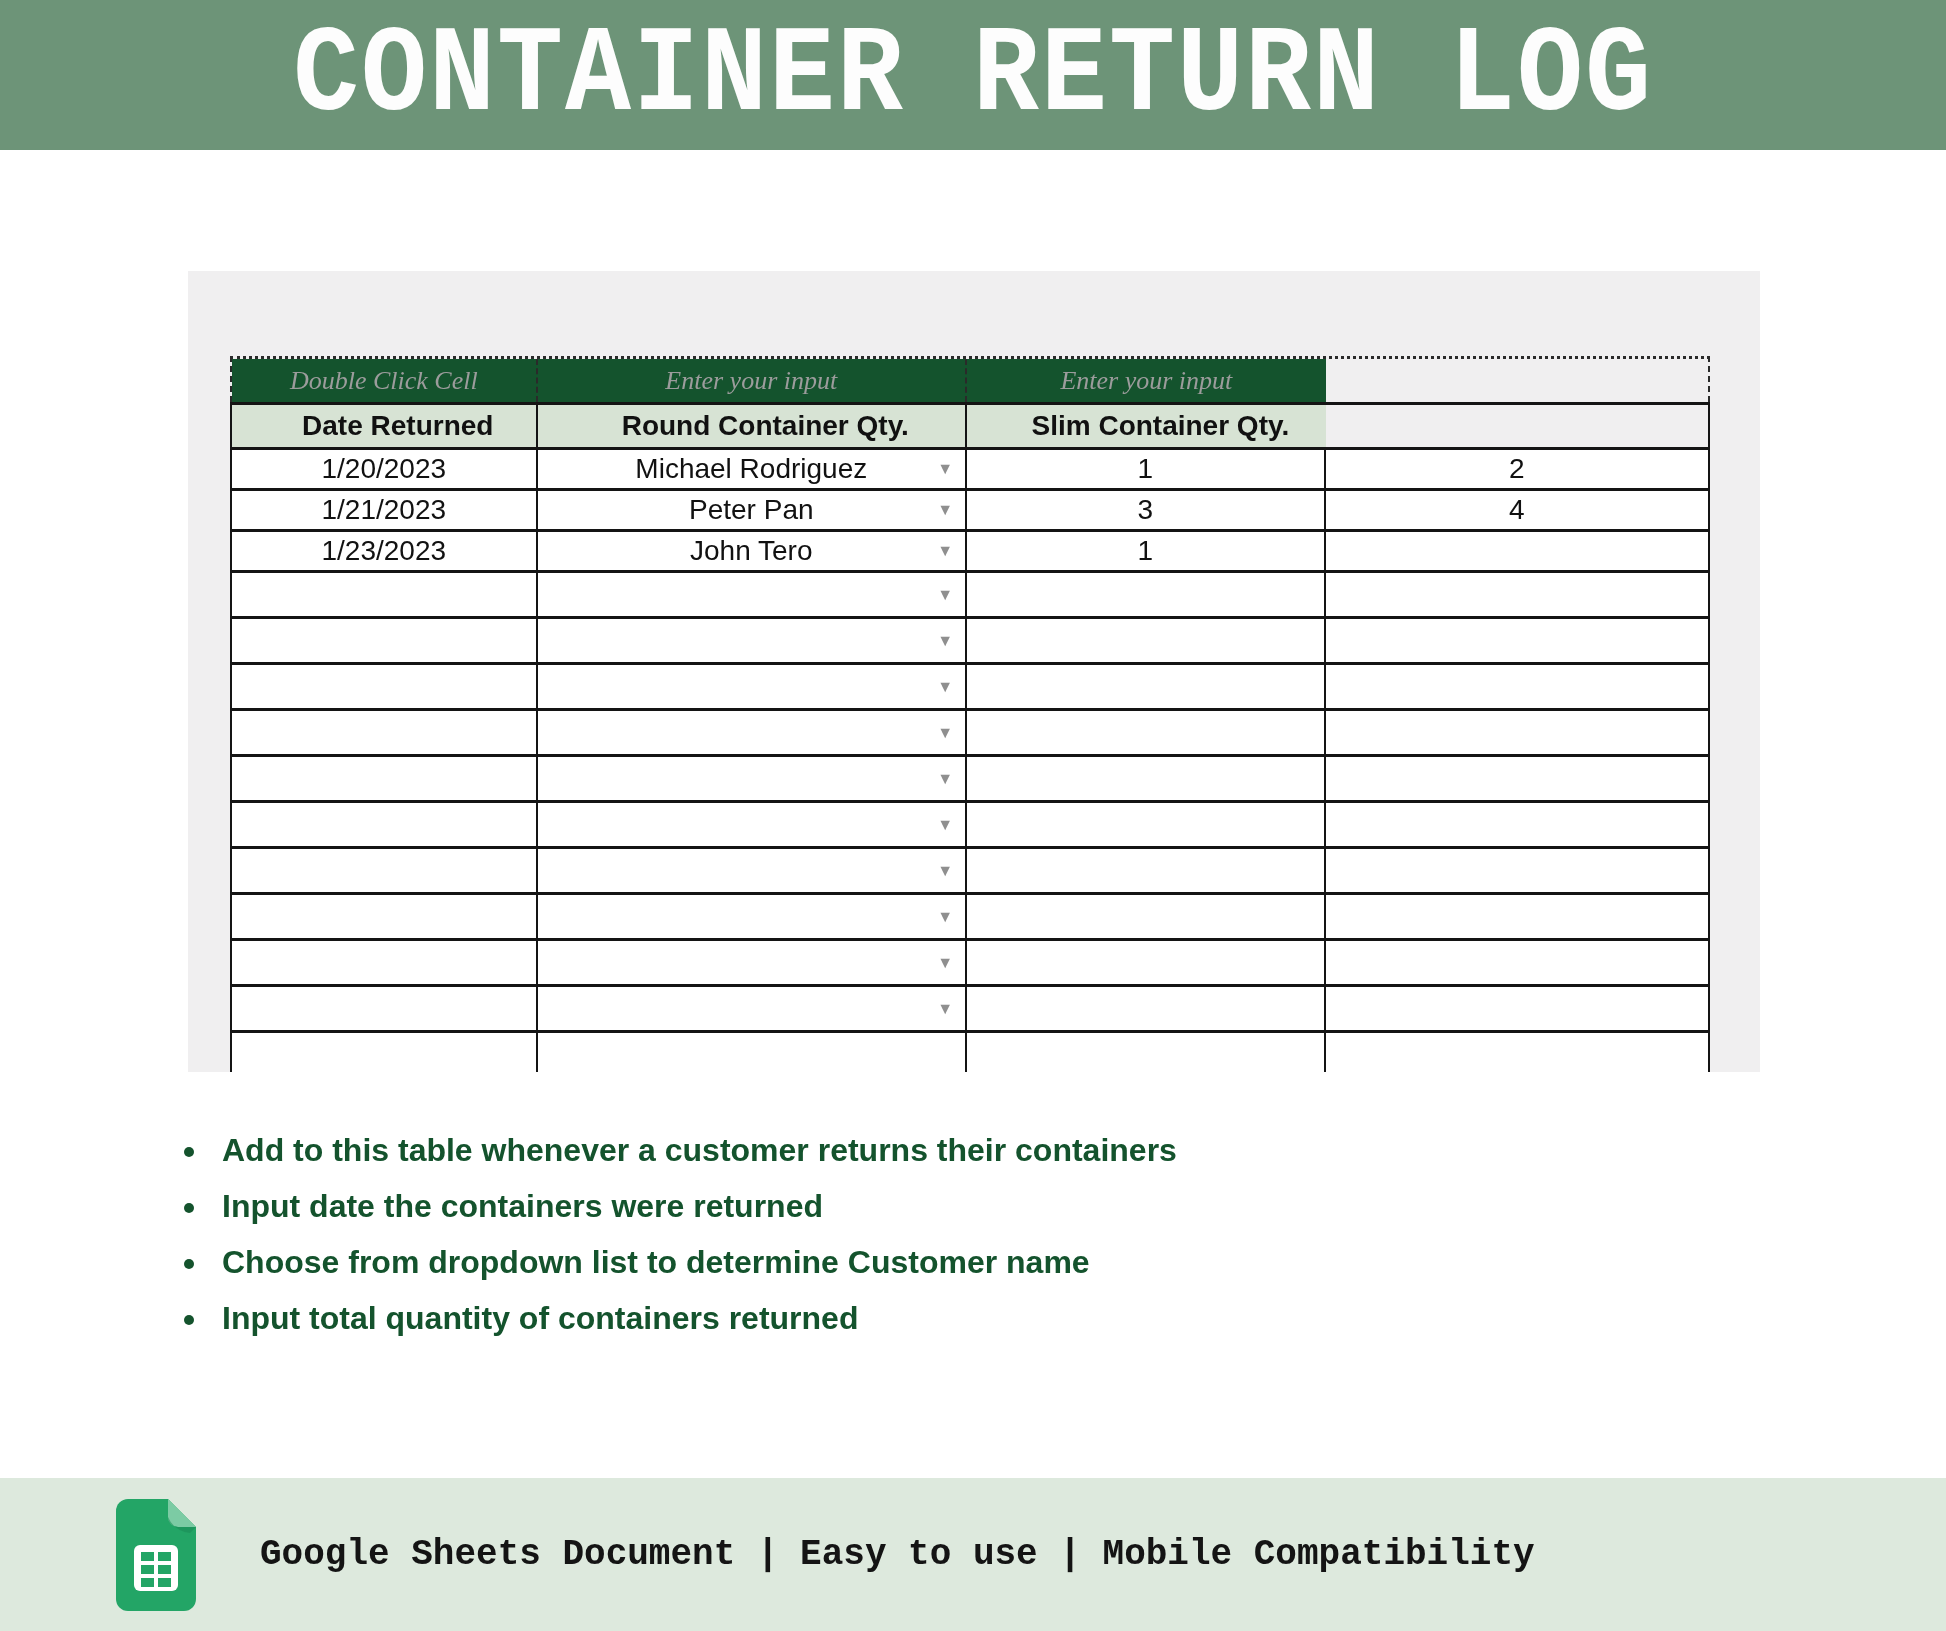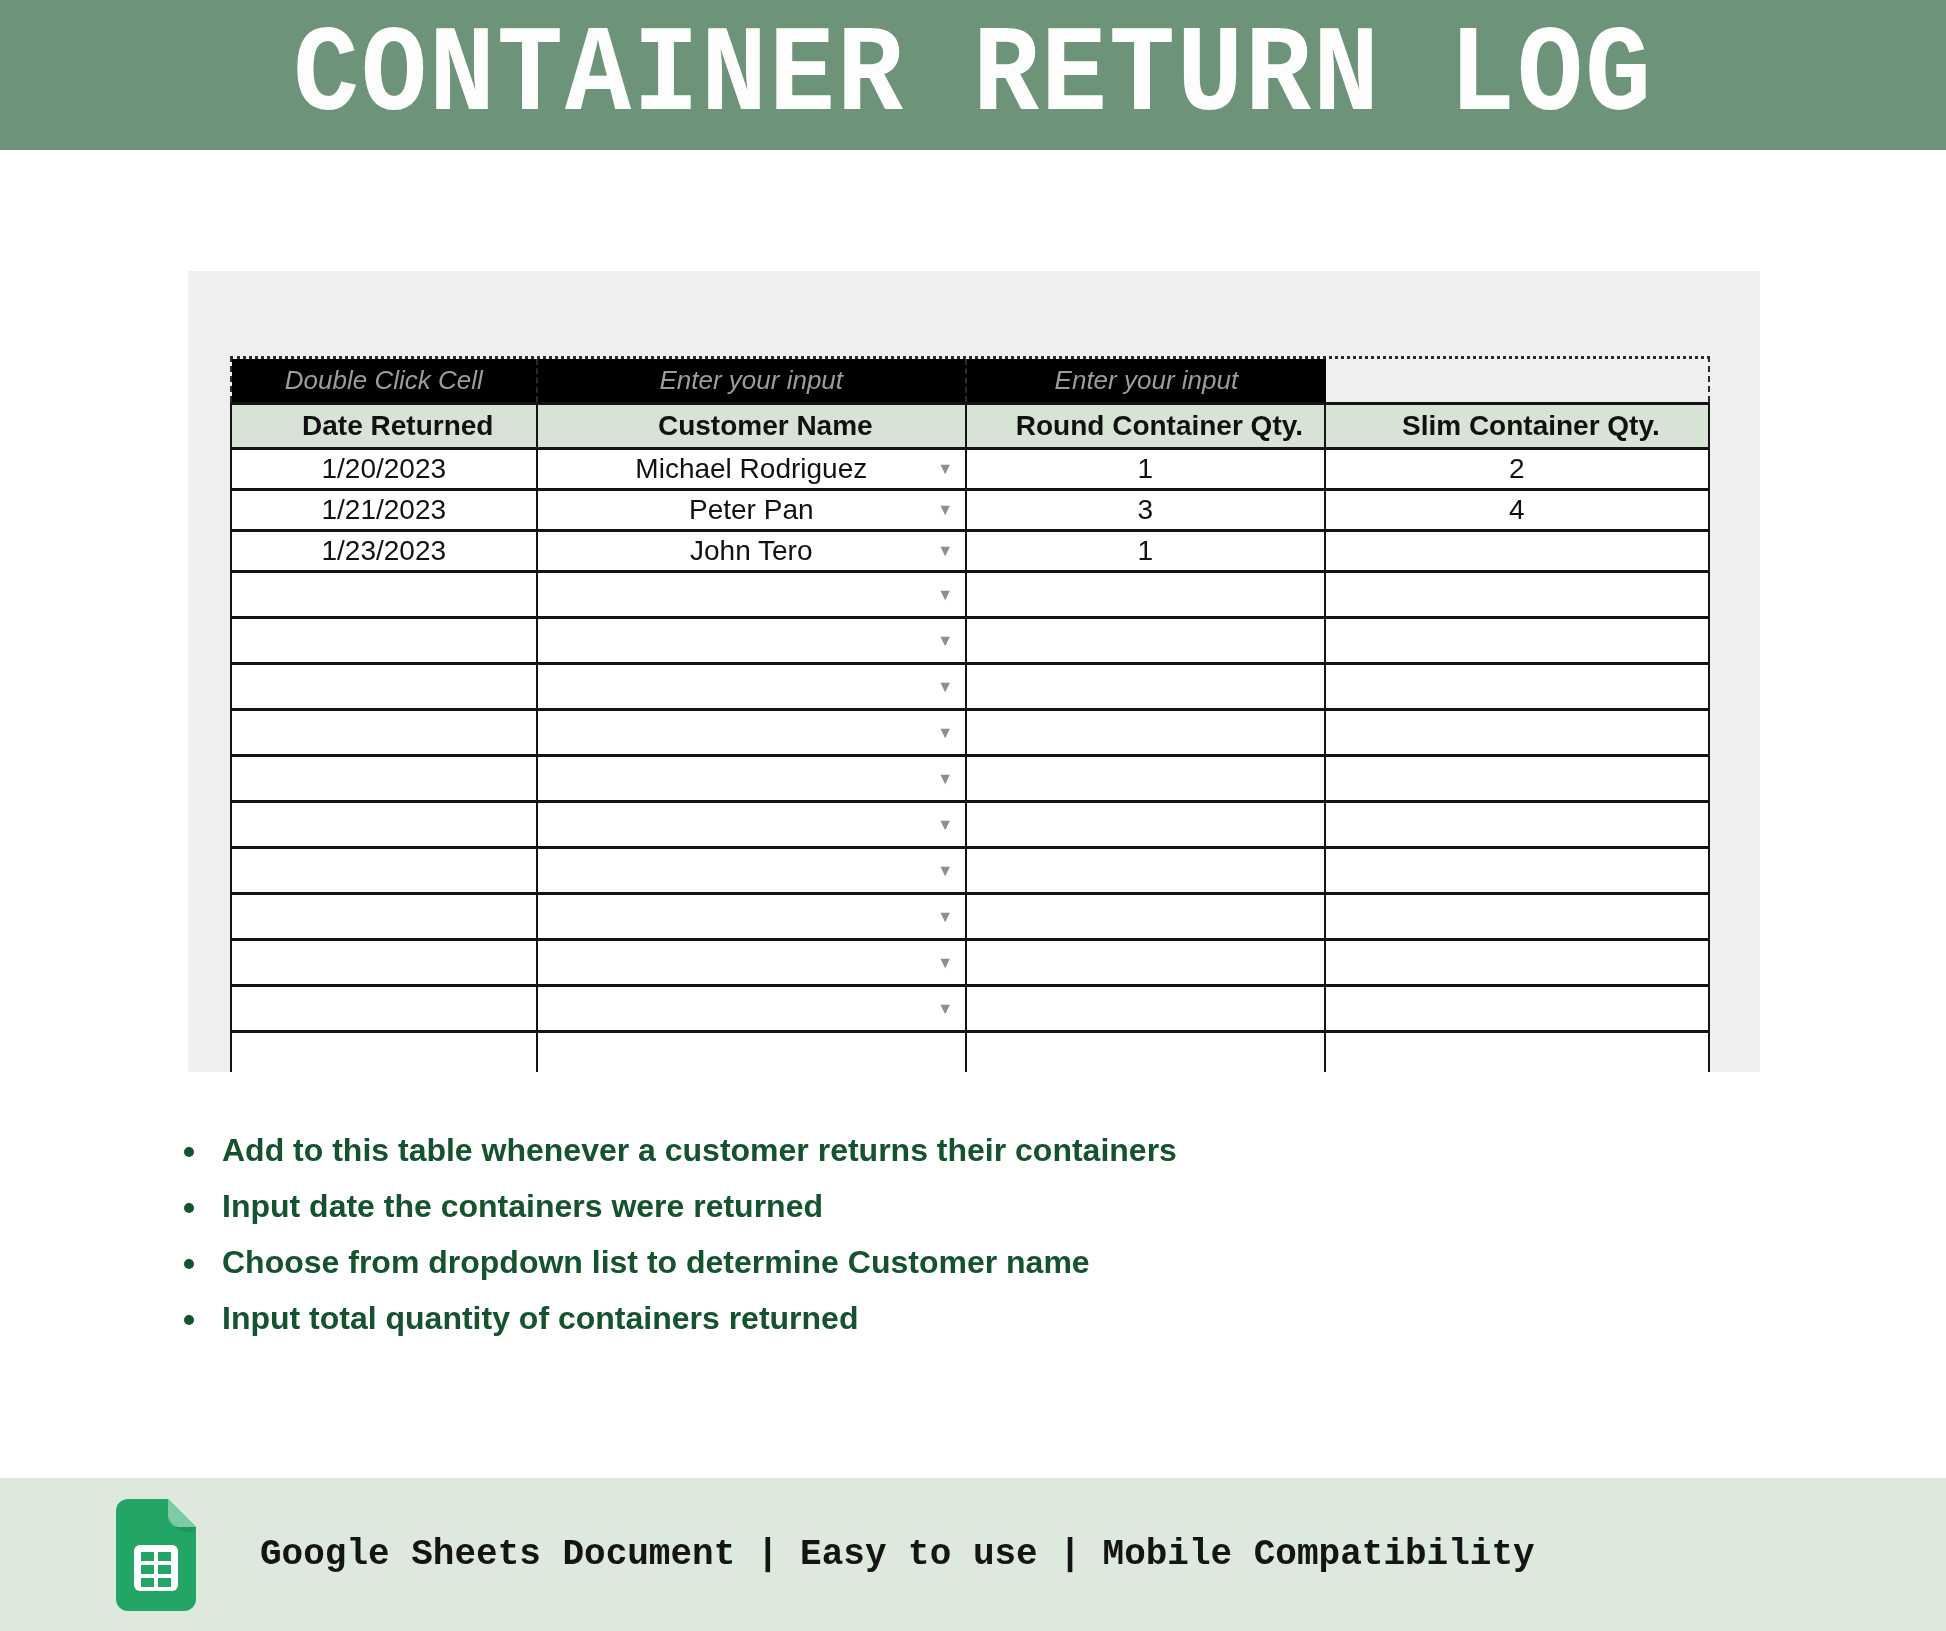--- a/index.html
+++ b/index.html
@@ -58,25 +58,26 @@
   }
 
   
   .instruction-row {
     height: 46px;
     border-left: 2px dashed #2a2a2a;
     border-right: 2px dashed #2a2a2a;
     border-top: 3px dotted #2a2a2a;
   }
   .instruction-row .cell {
-    background: #000000;
+    background: #14532d;
     font-style: italic;
     font-size: 26px;
     color: #9c9c9c;
     border-right: 2px dashed #2a2a2a;
+    font-family: Liberation Serif, serif;
   }
   .instruction-row .cell:last-child { border-right: none; }
 
   
   .header-row {
     height: 48px;
     border-top: 3px solid #141414;
     border-bottom: 3px solid #141414;
     border-left: 2px solid #141414;
     border-right: 2px solid #141414;
@@ -158,21 +159,20 @@
   <div class="sheet-table">
 
     <div class="row instruction-row">
       <div class="cell">Double Click Cell</div>
       <div class="cell">Enter your input</div>
       <div class="cell">Enter your input</div>
     </div>
 
     <div class="row header-row">
       <div class="cell">Date Returned</div>
-      <div class="cell">Customer Name</div>
       <div class="cell">Round Container Qty.</div>
       <div class="cell">Slim Container Qty.</div>
     </div>
 
     <div id="table-body">
         <div class="row body-row data-row">
           <div class="cell">1/20/2023</div>
           <div class="cell">Michael Rodriguez<span class="dd-arrow">▼</span></div>
           <div class="cell">1</div>
           <div class="cell">2</div>

